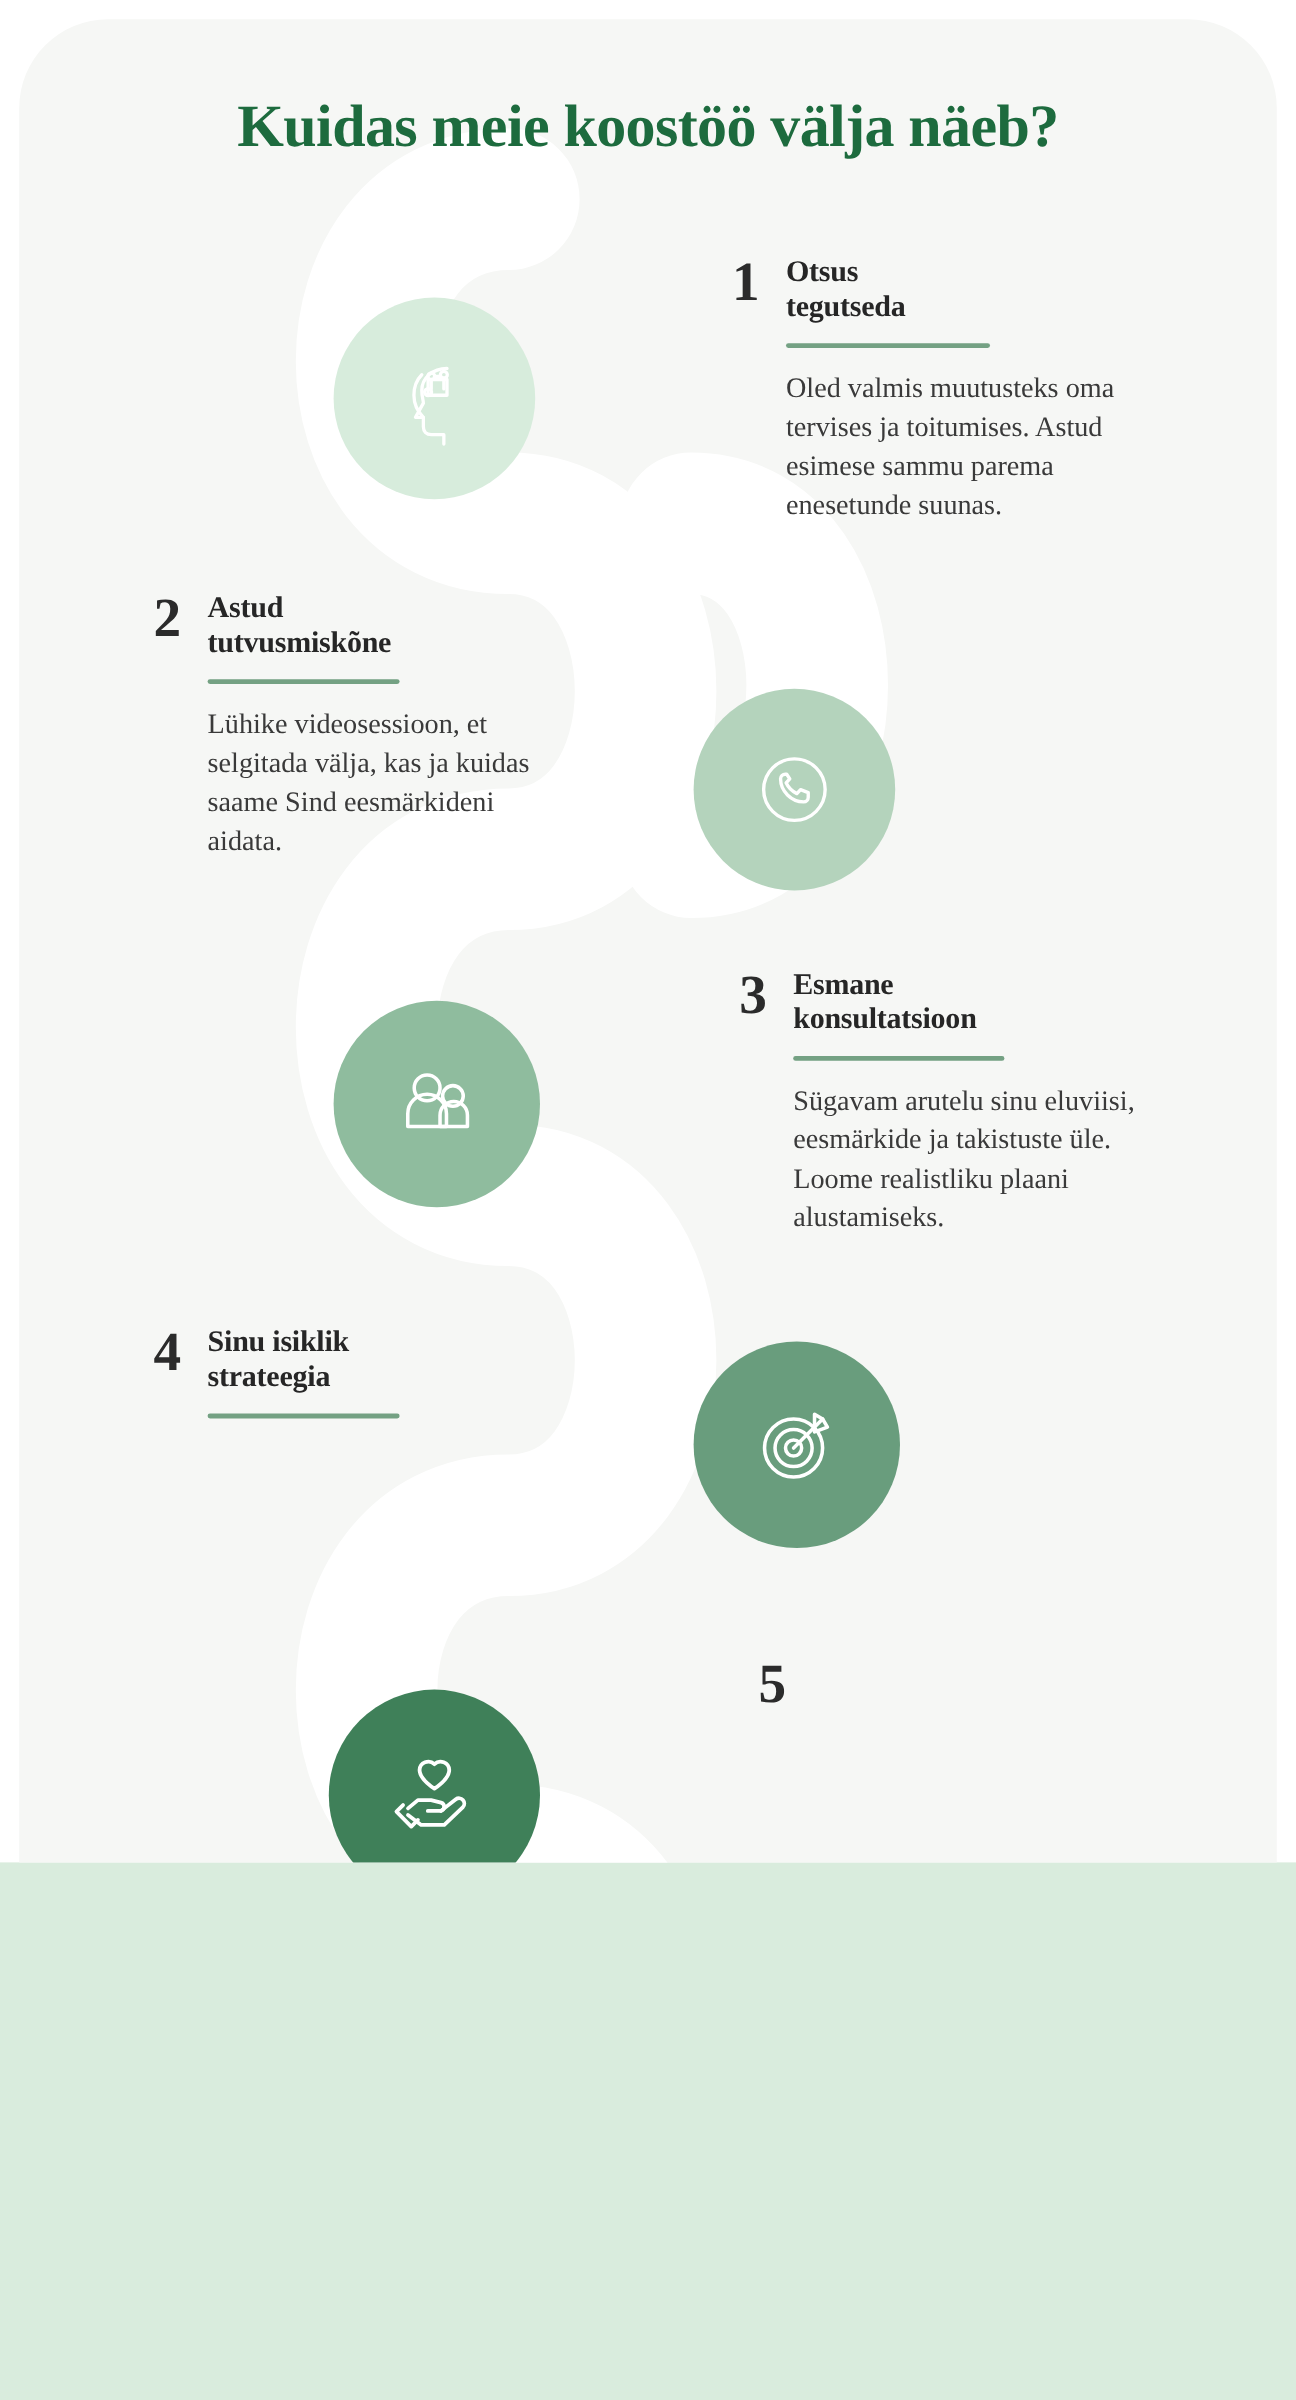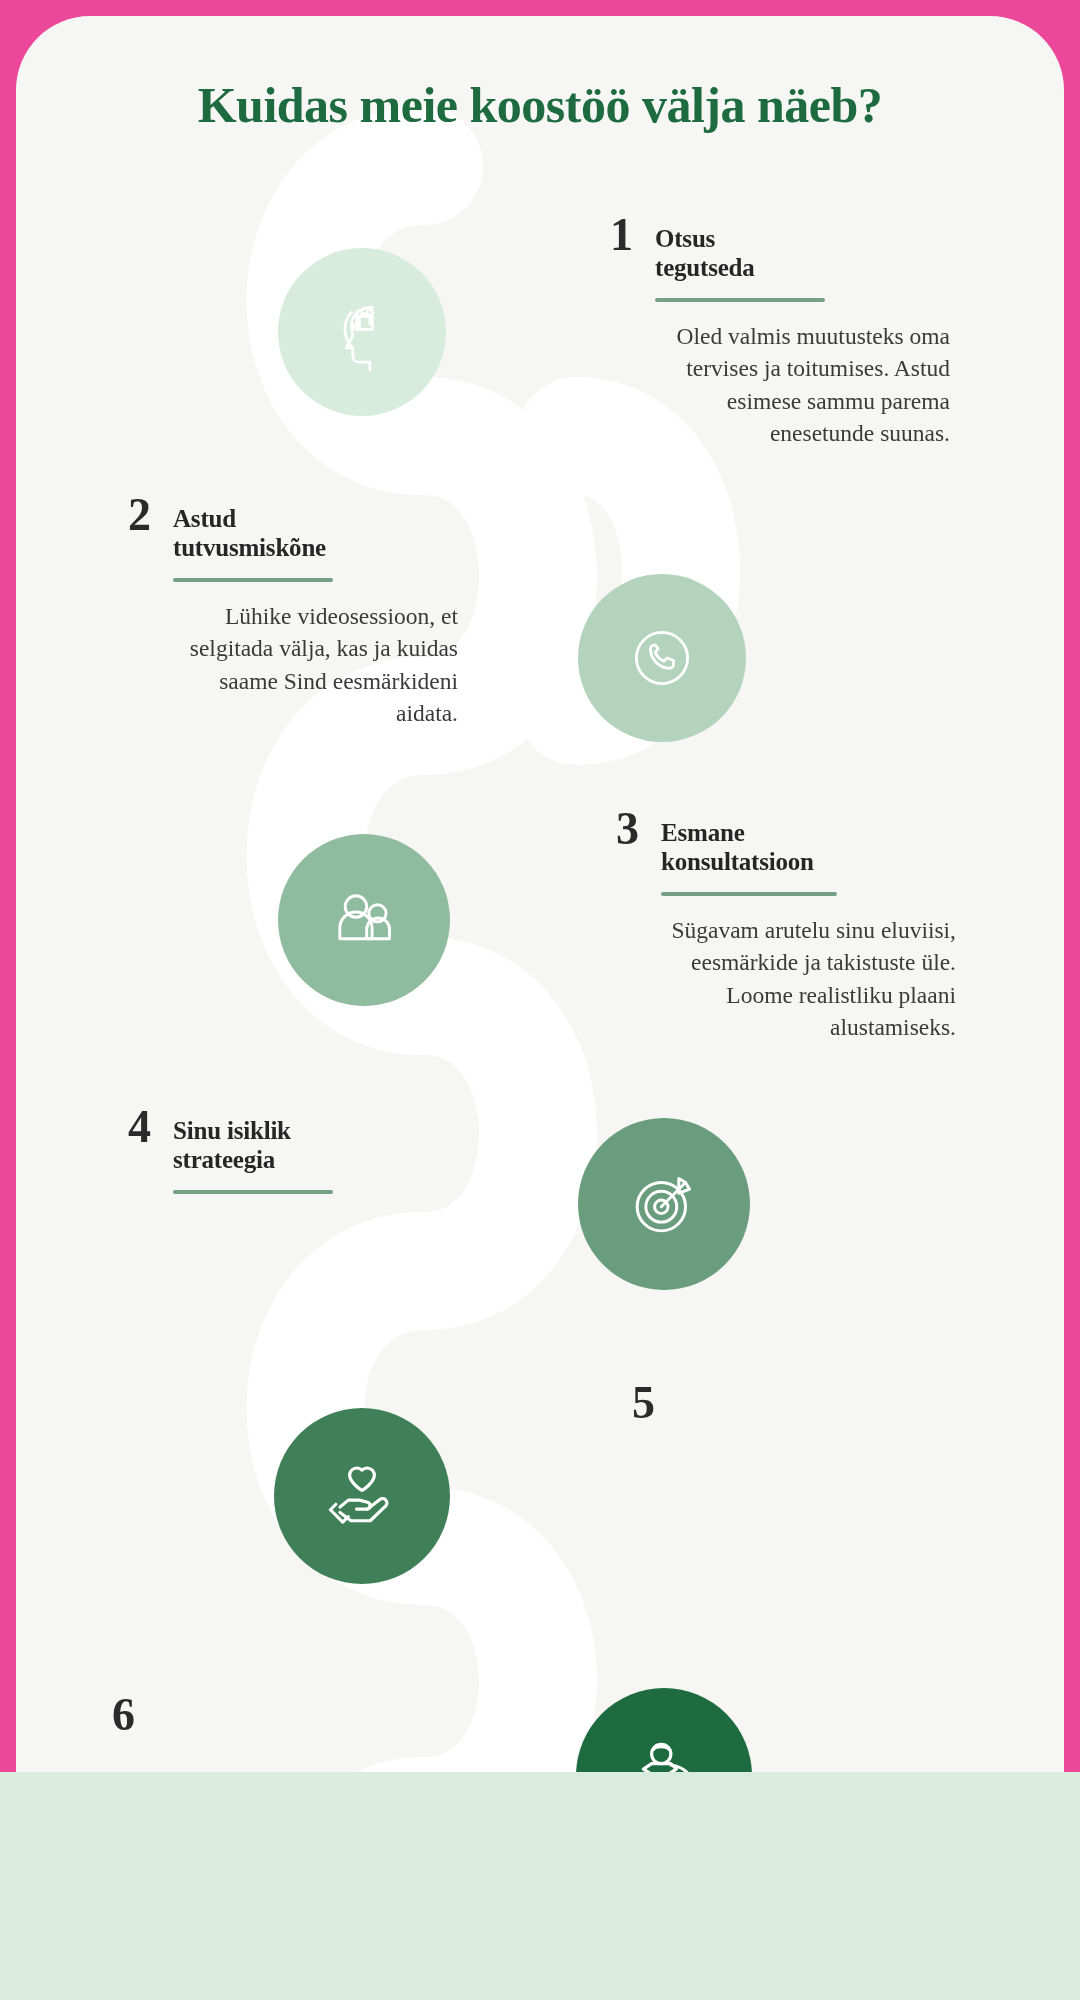--- a/index.html
+++ b/index.html
@@ -7,22 +7,22 @@
   html, body {
     width: 1080px;
     height: 2000px;
     background: #d9ecdd;
     font-family: "Liberation Serif", "DejaVu Serif", serif;
   }
 
   #poster {
     position: relative;
     width: 1080px;
-    height: 1772px;
-    background: #ec4899;
+    height: 1552px;
+    background: #ffffff;
     overflow: hidden;
   }
 
   
   #card {
     position: absolute;
     left: 16px;
     top: 16px;
     width: 1048px;
     height: 1968px;
@@ -72,42 +72,41 @@
     align-items: flex-start;
   }
   .step-num {
     font-size: 46px;
     font-weight: 700;
     color: #2b2b2b;
     line-height: 1;
     font-family: "Liberation Serif", "DejaVu Serif", serif;
     flex: 0 0 auto;
   }
-  .step-body { flex: 1 1 auto; margin-top: 12px; }
+  .step-body { flex: 1 1 auto; }
   .step-title {
     font-size: 25px;
     font-weight: 700;
     color: #262626;
     line-height: 1.16;
     letter-spacing: -0.2px;
     font-family: "Liberation Serif", "DejaVu Serif", serif;
     white-space: pre-line;
   }
   .rule {
     height: 4px;
     background: #74a183;
     margin: 16px 0 18px 0;
     border-radius: 2px;
   }
   .step-text {
     font-size: 23.5px;
     line-height: 1.38;
     color: #3a3a3a;
     font-family: "Liberation Serif", "DejaVu Serif", serif;
-    text-align: right;
   }
 
   
   .step.right .step-num { margin-right: 22px; }
   .step.left  .step-num { margin-right: 22px; }
 </style>
 </head>
 <body>
 
 <div id="poster">

